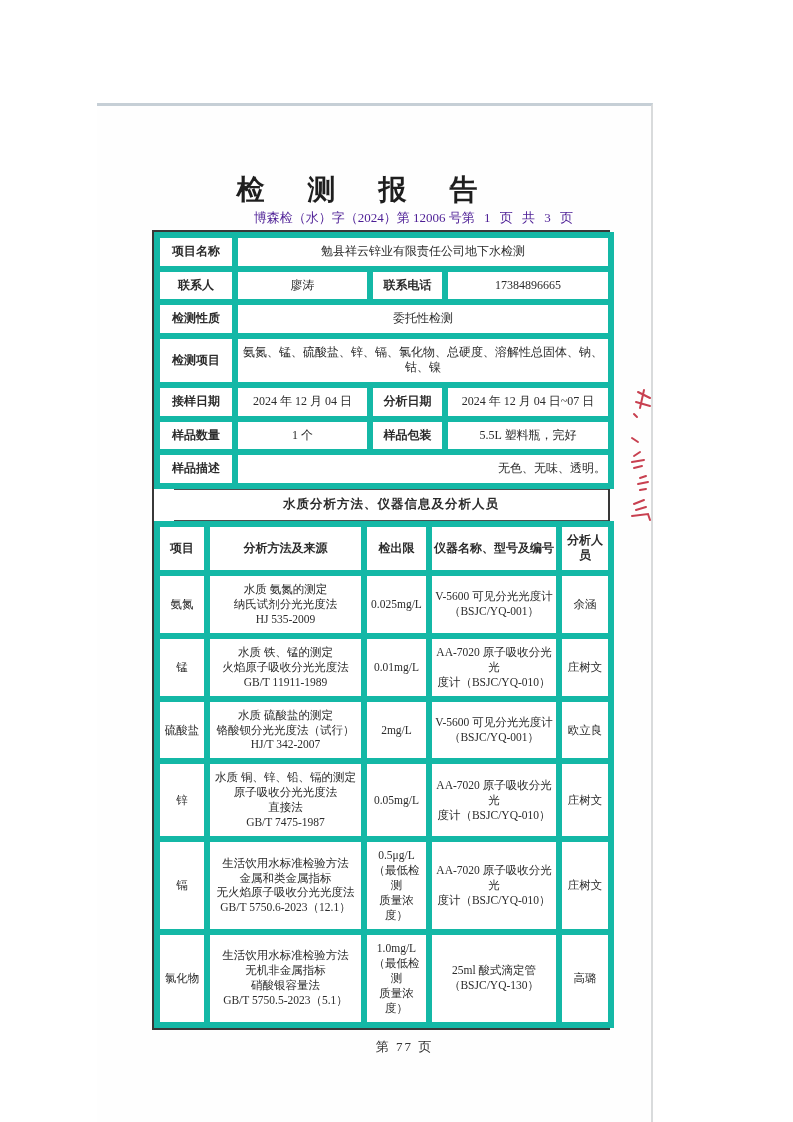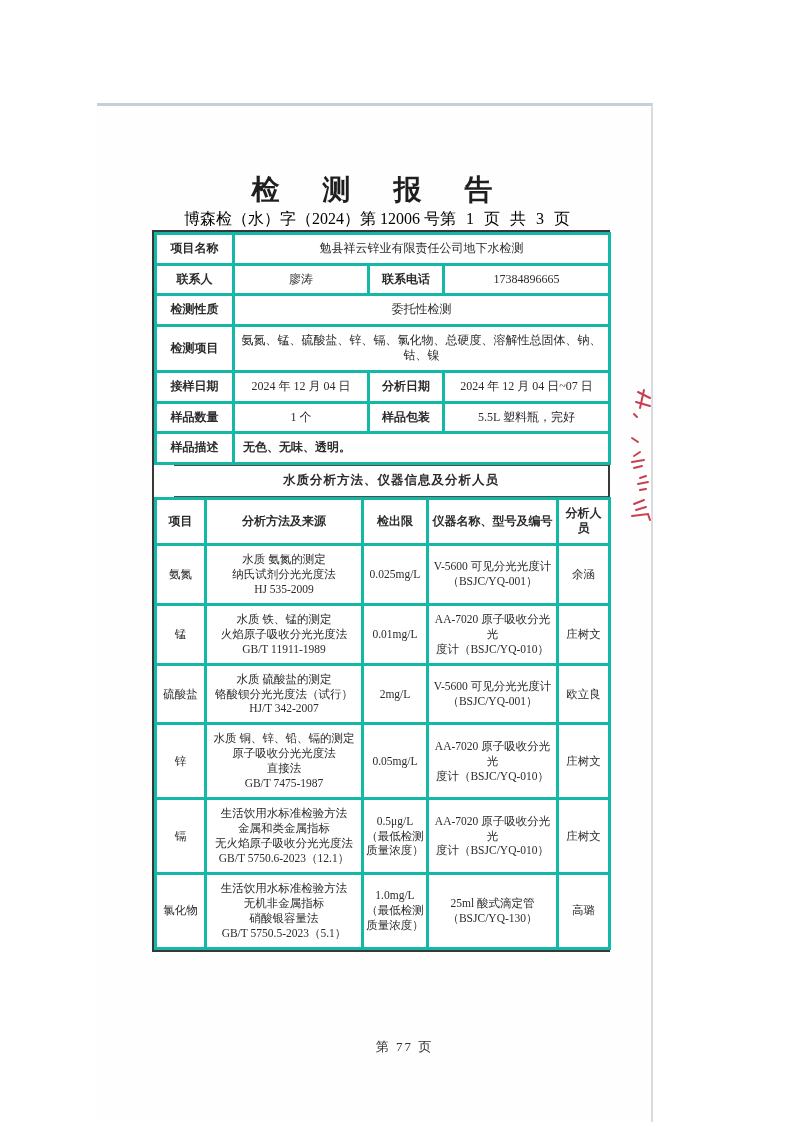--- a/index.html
+++ b/index.html
@@ -9,44 +9,44 @@
     overflow:hidden;
   }
   .scan-page{
     position:absolute;left:97px;top:103px;width:556px;height:1019px;
     background:#fefefe;
     border-top:3px solid #c6cfd6;
     border-right:2px solid #d9dbdc;
     box-sizing:border-box;
   }
   .title{
-    position:absolute;left:55px;top:65px;width:458px;
+    position:absolute;left:40px;top:65px;width:458px;
     text-align:center;font-size:28px;font-weight:bold;
     letter-spacing:18px;color:#1e1e1e;
     font-family:"Liberation Serif","DejaVu Serif",serif;
   }
   .docline{
     position:absolute;left:55px;top:103px;width:458px;height:18px;
-    font-size:16px;display:flex;justify-content:flex-start;
+    font-size:13px;display:flex;justify-content:flex-end;
     box-sizing:border-box;padding-left:32px;padding-right:34px;
-    color:#000000;
+    color:#4c1d95;
   }
   .docline .pageinfo{letter-spacing:3px;}
   .report-table{
     position:absolute;left:55px;top:124px;width:458px;
     border:2px solid #383838;box-sizing:border-box;background:#fff;
   }
   table{border-collapse:collapse;width:454px;table-layout:fixed;}
   td,th{
-    border:3px solid #14b8a6;font-size:12px;text-align:center;
+    border:6px solid #14b8a6;font-size:12px;text-align:center;
     vertical-align:middle;padding:6px 2px;box-sizing:border-box;
     color:#2b2b2b;font-weight:normal;white-space:pre-line;line-height:1.3;
   }
   td.lbl,th{font-weight:bold;}
-  td.left{text-align:left;padding-left:8px;font-weight:bold;}
+  td.left{text-align:right;padding-left:8px;}
   .section-head{
     height:30px;border:1px solid #4d4d4d;border-left:none;border-right:none;
     display:flex;align-items:center;justify-content:center;
     font-size:12.5px;font-weight:bold;letter-spacing:1px;margin-left:20px;
   }
   
   .ir0{height:26px}.ir1{height:28px}.ir2{height:29px}.ir3{height:30px}
   .ir4{height:31px}.ir5{height:30px}.ir6{height:27px}.ir7{height:30px}
   
   .mh{height:30px}

